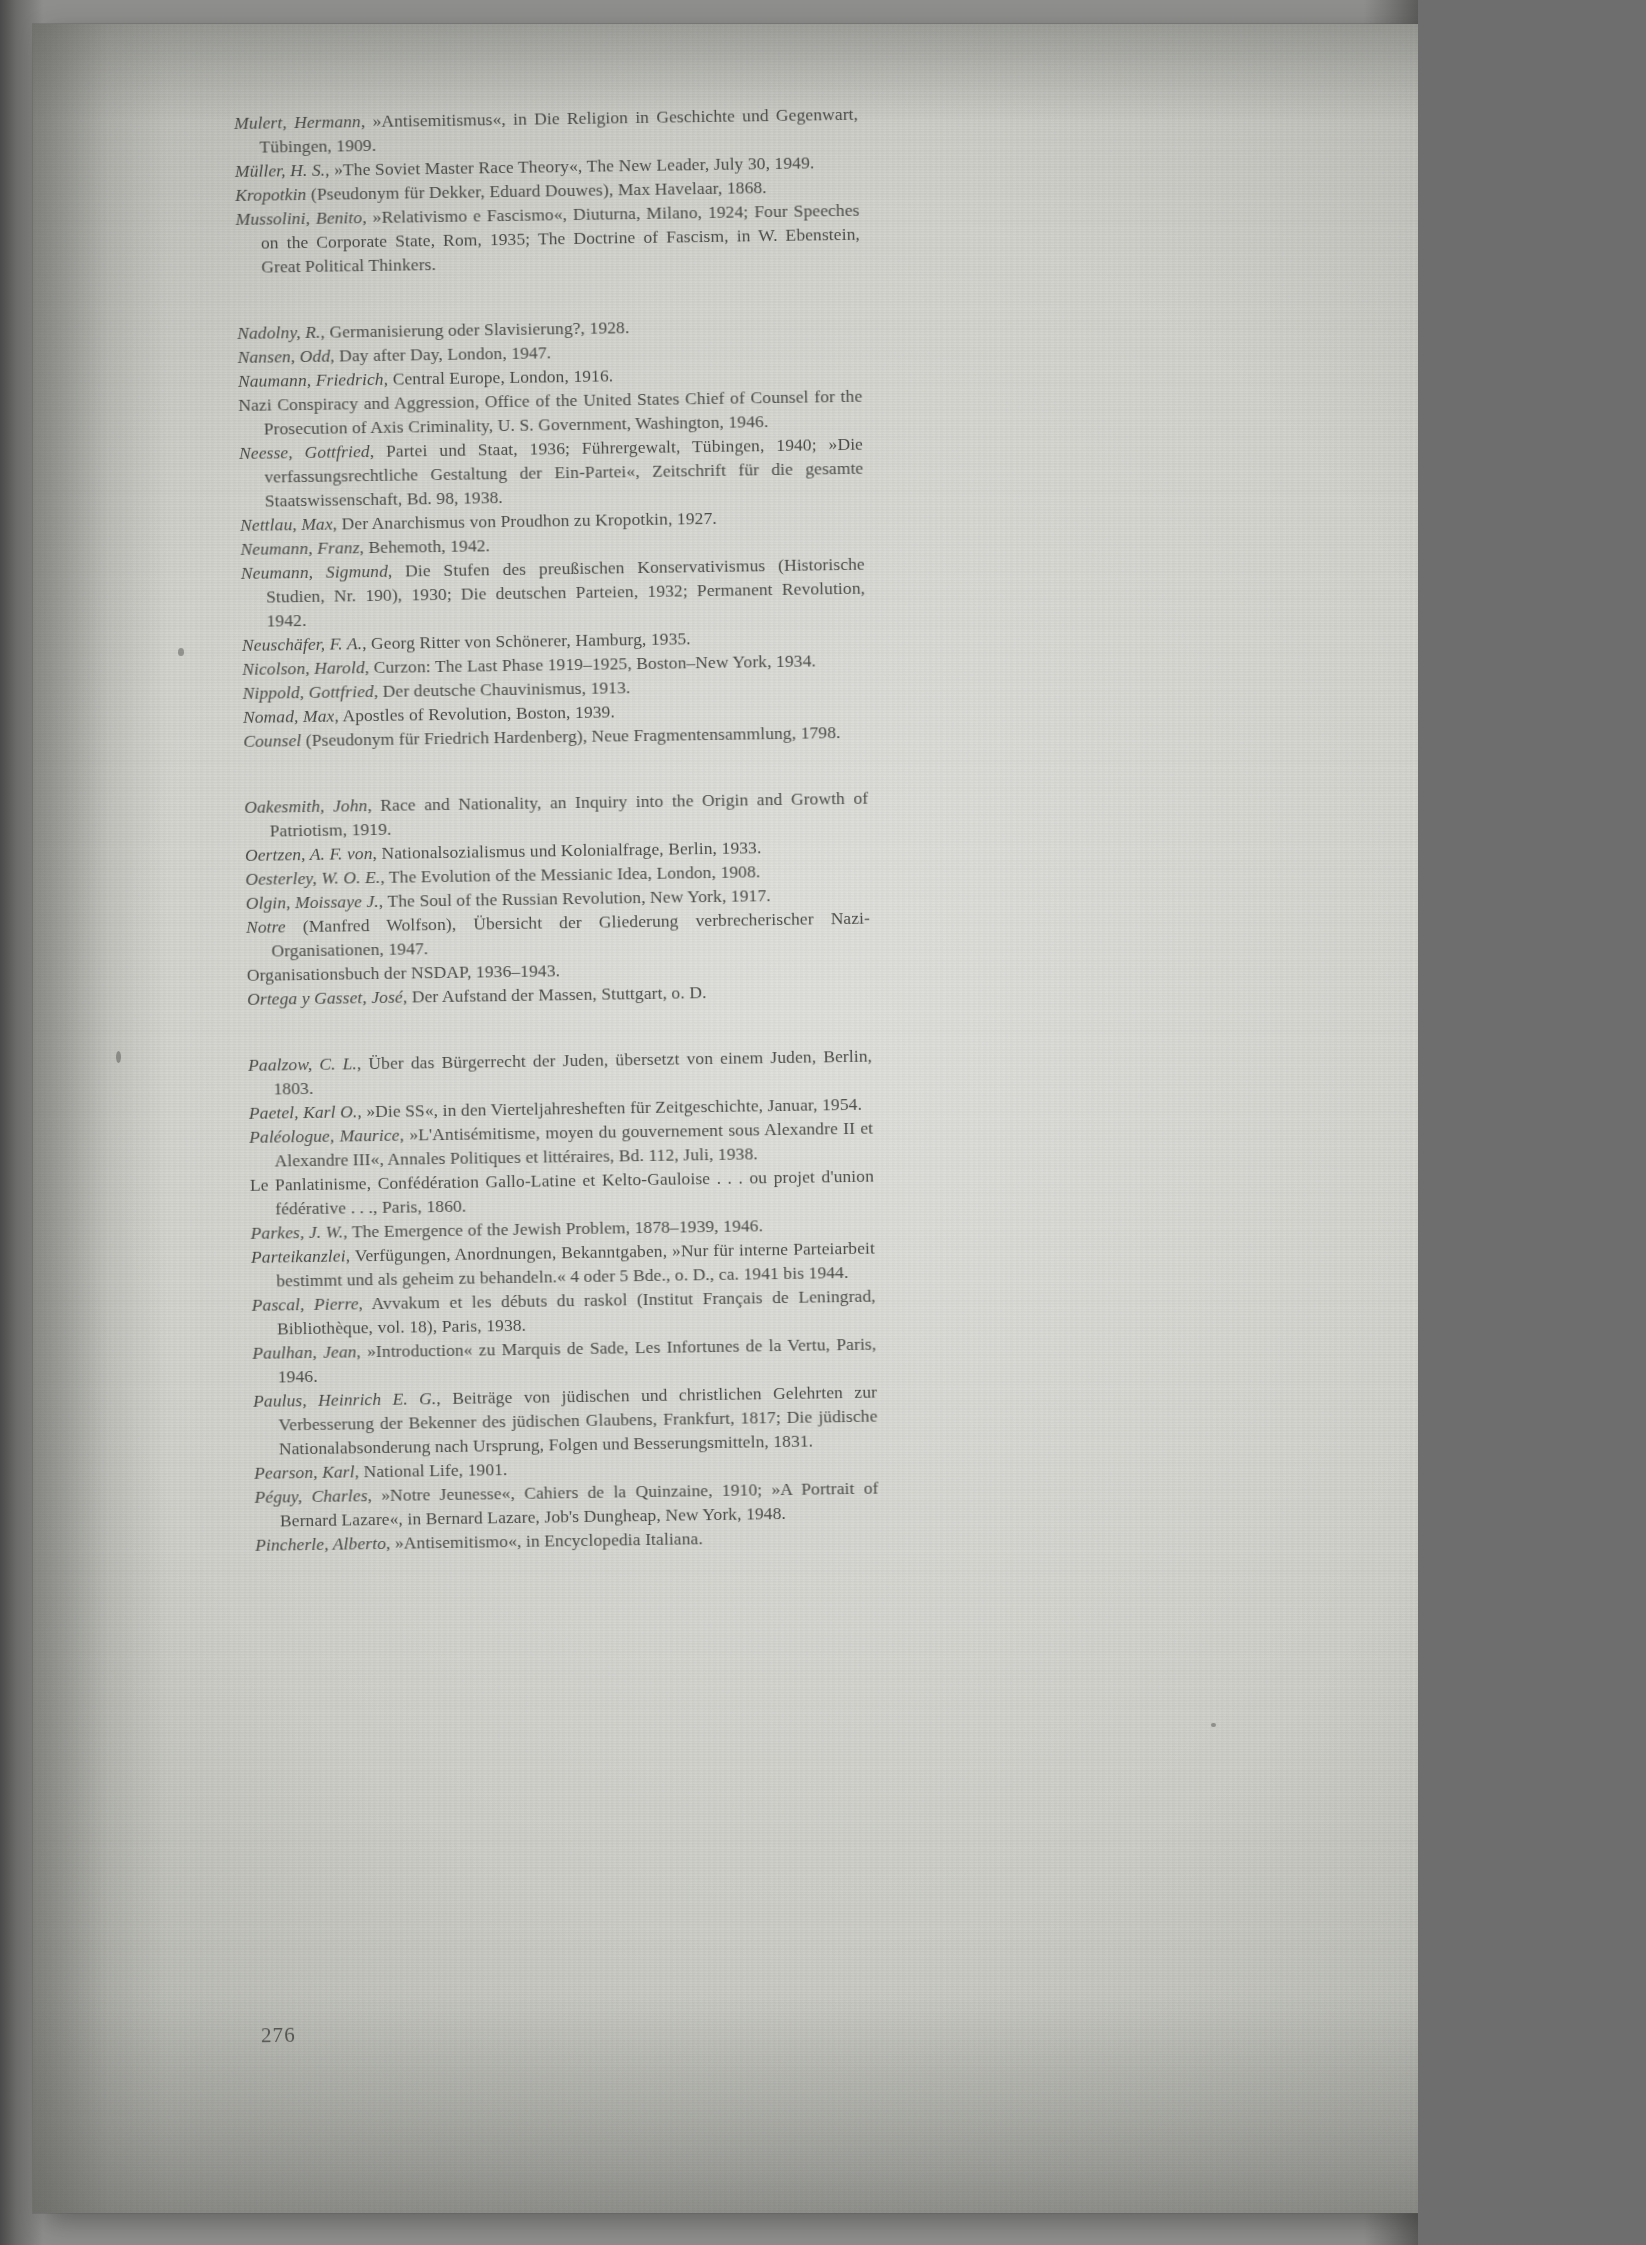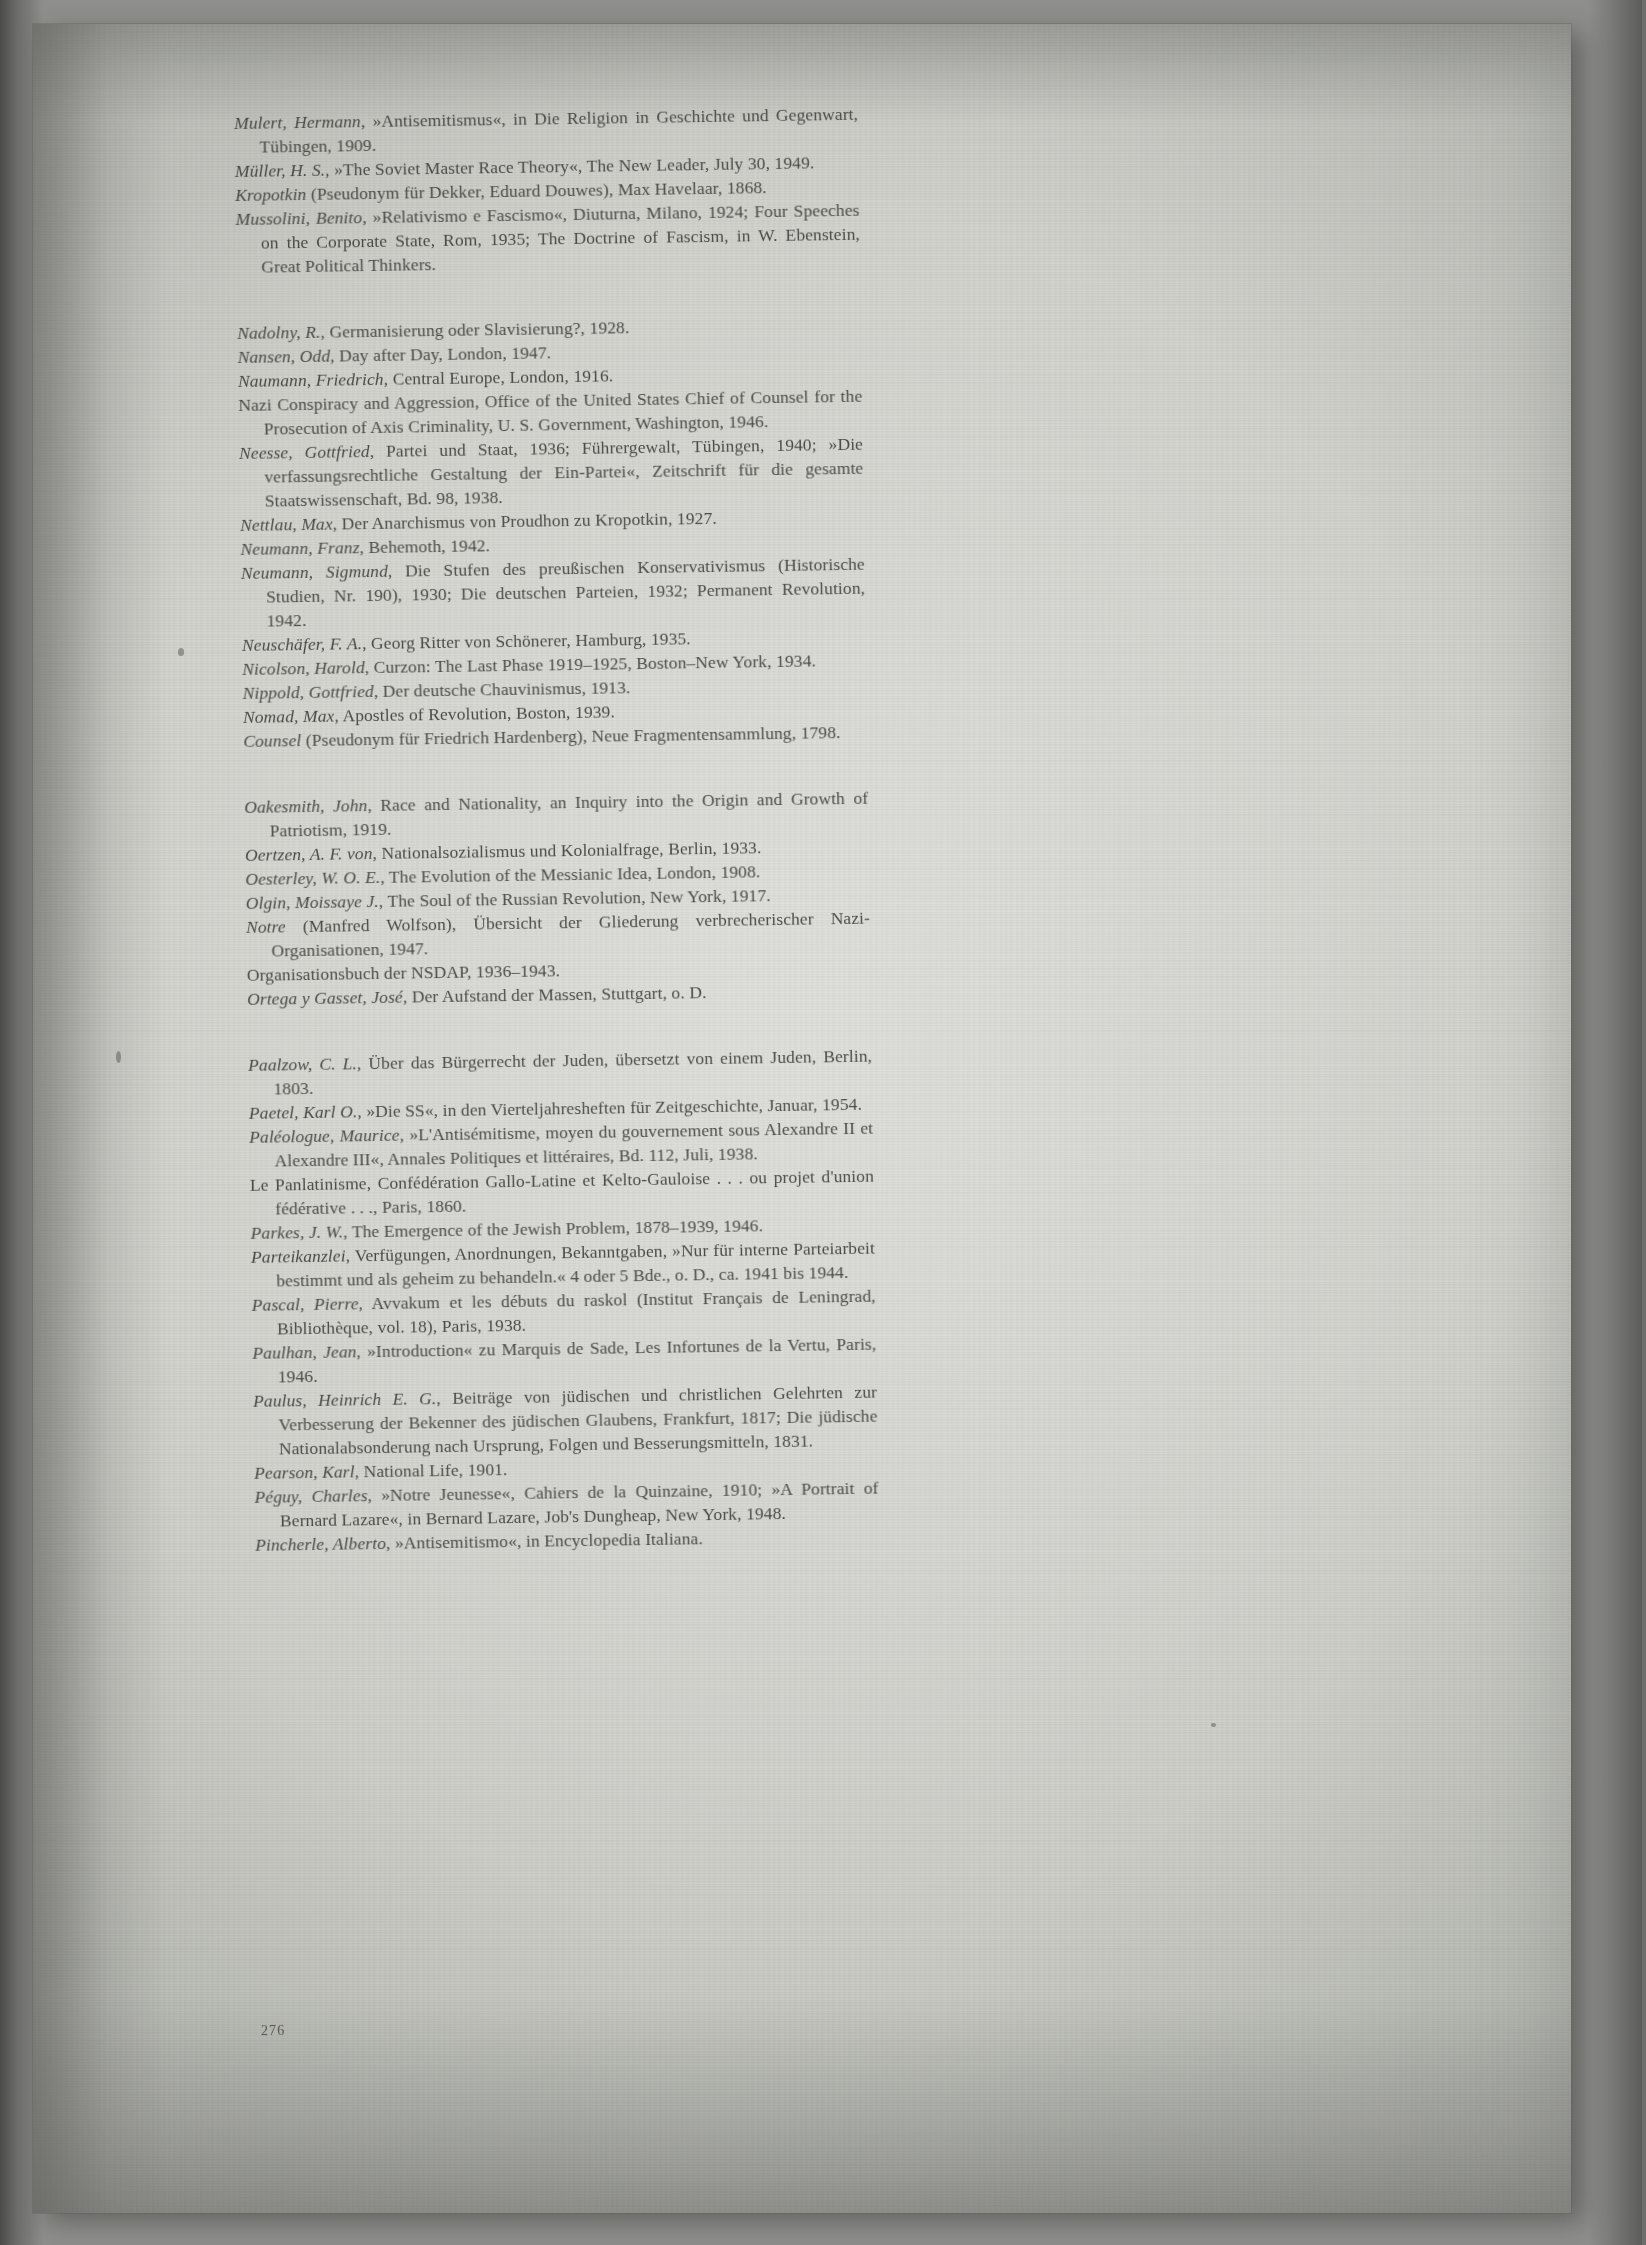--- a/index.html
+++ b/index.html
@@ -3,21 +3,21 @@
 <meta charset="utf-8">
 <title>Bibliography page 276</title>
 <style>
   html, body {
     margin: 0;
     padding: 0;
     background: #6e6e6e;
   }
   #page {
     position: relative;
-    width: 1642px;
+    width: 1418px;
     height: 2245px;
     overflow: hidden;
     background: #8c8c8a;
     font-family: "Liberation Serif", "DejaVu Serif", serif;
   }
 
   
   .scan-bg {
     position: absolute;
     inset: 0;
@@ -107,21 +107,21 @@
   .gap { height: 42px; }
 
   i, .it { font-style: italic; }
 
   .folio {
     position: absolute;
     left: 228px;
     top: 1999px;
     transform: rotate(-0.85deg);
     color: #3c3c3a;
-    font-size: 14px;
+    font-size: 21px;
     letter-spacing: 1.1px;
     opacity: .8;
     filter: blur(0.3px);
     font-family: "Liberation Serif", "DejaVu Serif", serif;
   }
 
   
   .speck { position: absolute; background: rgba(70,70,68,.45); border-radius: 50%; pointer-events: none; }
 </style>
 </head>

